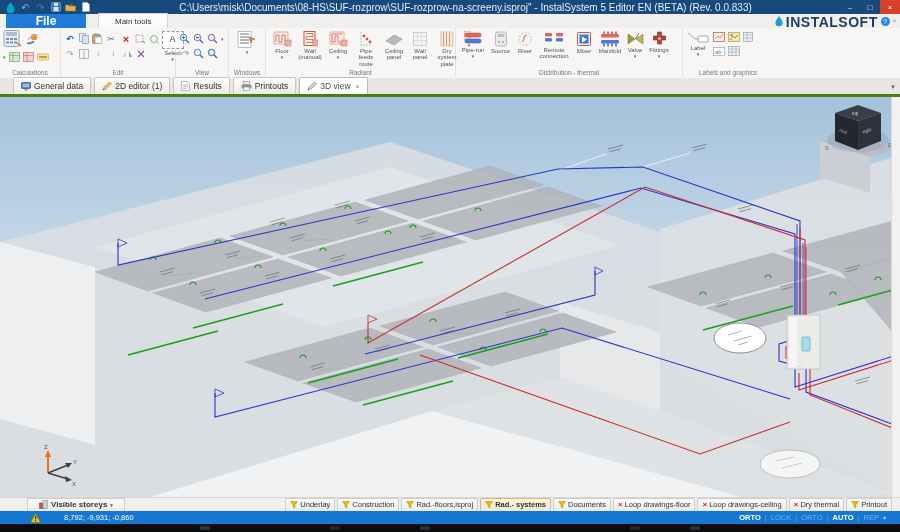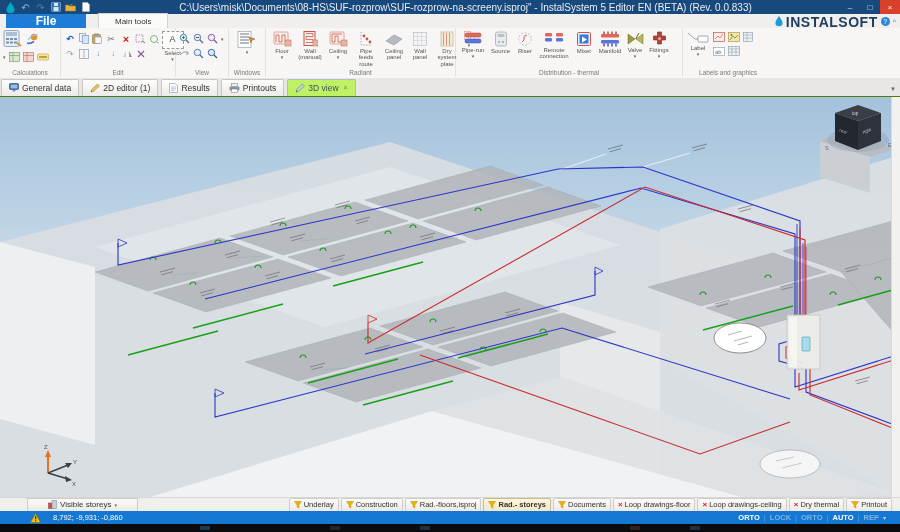--- a/index.html
+++ b/index.html
@@ -38,49 +38,49 @@
   .ic{width:12px;height:12px;font-size:9px;line-height:12px;text-align:center;display:inline-block;}
   .bigrow{display:flex;align-items:flex-start;}
   .bb{display:flex;flex-direction:column;align-items:center;gap:1px;font-size:6px;line-height:1.05;
       color:#555;text-align:center;flex:none;}
   .bb .cap{white-space:pre-line;}
   .caret{font-size:5px;color:#666;}
   .selbox{width:20px;height:16px;border:1px dashed #9a9a9a;display:flex;align-items:center;
           justify-content:center;font-size:9px;color:#444;background:#fcfcfb;}
   
   .doctabs{position:absolute;left:0;top:78px;width:900px;height:19px;background:#e9e7e3;
-           border-bottom:1px solid #4d7c0f;display:flex;align-items:center;gap:3px;padding-left:1px;
+           border-bottom:3px solid #4d7c0f;display:flex;align-items:flex-end;gap:3px;padding-left:13px;
            box-sizing:border-box;}
   .dtab{height:16px;display:flex;align-items:center;gap:3px;padding:0 7px;font-size:8.5px;color:#333;
         border:1px solid #c9c6c2;border-bottom:none;border-radius:2px 2px 0 0;
         background:linear-gradient(#fdfdfc,#ecebe7);}
-  .dtab.active{background:#bef264;border-color:#b6bac2;color:#44505e;}
+  .dtab.active{background:#ffffff;border-color:#b6bac2;color:#44505e;}
   .dtab .x{font-size:7px;color:#777;margin-left:2px;}
   .taboverflow{position:absolute;right:4px;bottom:4px;font-size:6px;color:#666;}
   
   .canvas{position:absolute;left:0;top:97px;width:900px;height:400px;}
   .vscroll{position:absolute;right:0;top:97px;width:9px;height:400px;background:#f2f1ef;
            border-left:1px solid #dbd9d6;box-sizing:border-box;}
   
   .layerbar{position:absolute;left:0;top:497px;width:900px;height:14px;background:#f1efec;
             border-top:1px solid #d8d6d2;display:flex;align-items:center;box-sizing:border-box;}
-  .storeysbtn{margin-left:27px;display:flex;align-items:center;gap:3px;height:12px;padding:0 20px;
-              border:1px solid #cfcdc9;background:linear-gradient(#fcfbfa,#eceae6);font-size:8px;color:#333;}
+  .storeysbtn{margin-left:27px;display:flex;align-items:center;gap:3px;height:12px;padding:0 11px;
+              border:1px solid #cfcdc9;background:linear-gradient(#fcfbfa,#eceae6);font-size:8px;color:#333;font-weight:bold;}
   .layers{margin-left:auto;margin-right:8px;display:flex;gap:2px;}
   .lbtn{display:flex;align-items:center;gap:2px;font-size:7.5px;color:#333;height:12px;padding:0 4px;
         border:1px solid #cfcdc9;border-radius:2px;background:linear-gradient(#fcfbfa,#edeae6);white-space:nowrap;}
   .lbtn.activeLayer{font-weight:bold;background:linear-gradient(#fdf6df,#f3e8c8);border-color:#c9bc92;}
   .redx{color:#cc2222;font-weight:bold;font-size:8px;line-height:8px;}
   
   .statusbar{position:absolute;left:0;top:511px;width:900px;height:13px;background:#1478d2;color:#fff;
              display:flex;align-items:center;font-size:7.5px;}
-  .coords{margin-left:30px;display:flex;align-items:center;gap:12px;}
+  .coords{margin-left:30px;display:flex;align-items:center;gap:23px;}
   .modes{margin-left:auto;margin-right:14px;display:flex;gap:4px;align-items:center;}
   .mode{font-weight:bold;color:#fff;}
-  .mode.dim{color:#7db3e4;font-weight:bold;}
+  .mode.dim{color:#7db3e4;font-weight:normal;}
   .msep{color:#5ea0dc;}
   .modecaret{color:#bcd8f2;font-size:6px;}
   .taskstrip{position:absolute;left:0;top:524px;width:900px;height:8px;background:#0c0c0e;}
   .taskstrip i{position:absolute;top:2px;width:10px;height:4px;background:#24303e;border-radius:1px;}
 </style>
 </head>
 <body>
 
 <div class="app">
 
@@ -731,21 +731,21 @@
       <div class="lbtn">
         <svg width="8" height="8" viewBox="0 0 8 8">
             <path d="M0.5 0.5 h7 l-2.6 3.4 v3.2 l-1.8 -1.2 v-2 z" fill="#f0b400" stroke="#b98a00" stroke-width=".5"></path>
           </svg>
         <span>Rad.-floors,isproj</span>
       </div>
       <div class="lbtn activeLayer">
         <svg width="8" height="8" viewBox="0 0 8 8">
             <path d="M0.5 0.5 h7 l-2.6 3.4 v3.2 l-1.8 -1.2 v-2 z" fill="#f0b400" stroke="#b98a00" stroke-width=".5"></path>
           </svg>
-        <span>Rad.- storeys</span>
+        <span>Rad.- systems</span>
       </div>
       <div class="lbtn">
         <svg width="8" height="8" viewBox="0 0 8 8">
             <path d="M0.5 0.5 h7 l-2.6 3.4 v3.2 l-1.8 -1.2 v-2 z" fill="#f0b400" stroke="#b98a00" stroke-width=".5"></path>
           </svg>
         <span>Documents</span>
       </div>
       <div class="lbtn">
         <span class="redx">×</span>
         <span>Loop drawings-floor</span>

